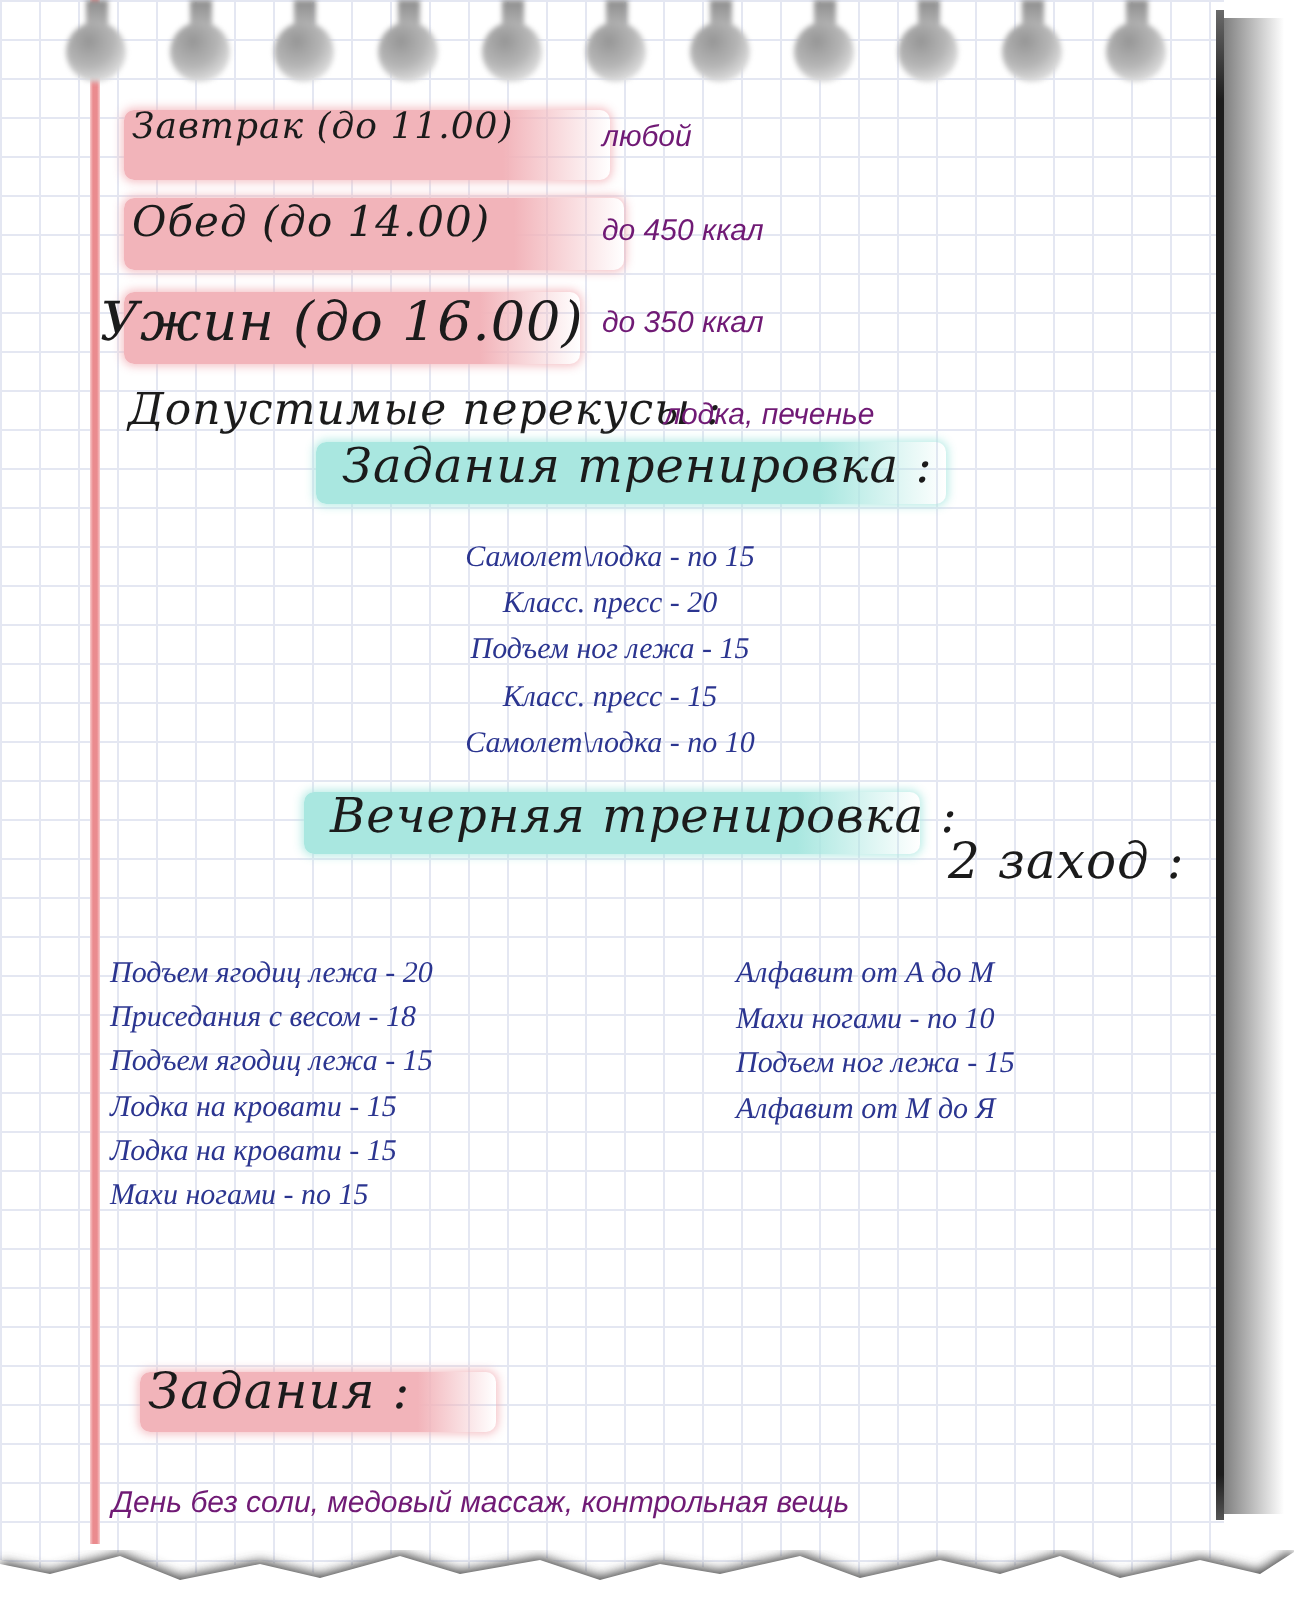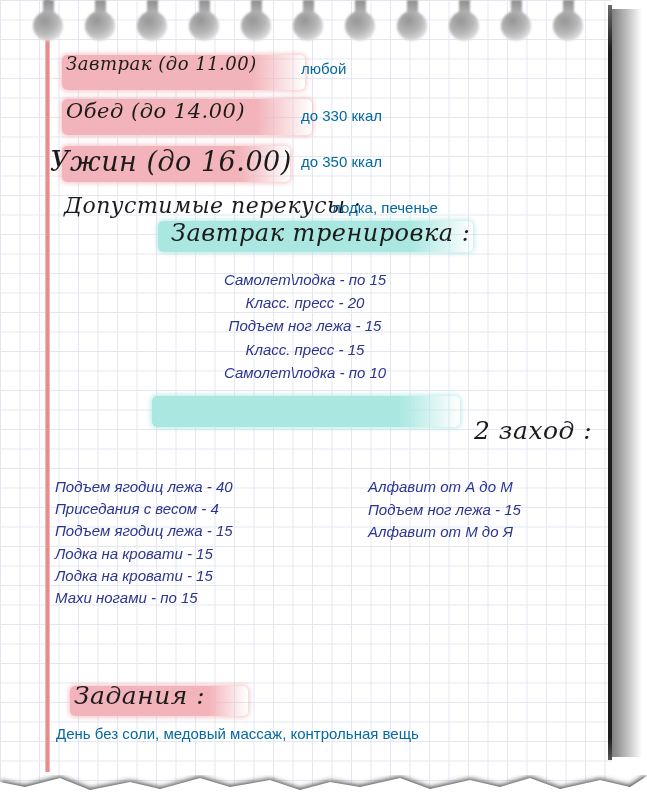--- a/index.html
+++ b/index.html
@@ -27,23 +27,23 @@
   
   .hl{position:absolute;border-radius:5px;}
   .hl.pink{background:linear-gradient(90deg,#f2b4ba 0%,#f2b4ba 78%,rgba(242,180,186,0) 100%);
          box-shadow:0 0 5px 1px rgba(242,180,186,.85);}
   .hl.cyan{background:linear-gradient(90deg,#a9e7e0 0%,#a9e7e0 80%,rgba(169,231,224,0) 100%);
          box-shadow:0 0 5px 1px rgba(169,231,224,.85);}
   
   .script{position:absolute;font-family:"DejaVu Serif",serif;font-style:italic;color:#1b1b1b;
          white-space:nowrap;letter-spacing:.5px;}
   
-  .pen{position:absolute;font-family:"Liberation Sans",sans-serif;
-       color:#0369a1;font-size:15px;white-space:nowrap;}
-  .list{position:absolute;font-family:Liberation Sans, sans-serif;font-style:italic;
+  .pen{position:absolute;font-family:"Liberation Sans",sans-serif;font-style:italic;
+       color:#701a75;font-size:15px;white-space:nowrap;}
+  .list{position:absolute;font-family:Liberation Serif, serif;font-style:italic;
         color:#2b3590;font-size:15px;}
   .list div{white-space:nowrap;}
   .list.centered{text-align:center;width:310px;}
   .torn{position:absolute;left:0;top:750px;width:647px;height:61px;}
 </style>
 </head>
 <body>
 
 <div class="page">
 
@@ -63,62 +63,64 @@
   <i class="hole" style="left:447px"></i>
   <i class="hole" style="left:499px"></i>
   <i class="hole" style="left:551px"></i>
 
   <div class="hl pink" style="left:62px;top:55px;width:243px;height:35px"></div>
   <div class="script" style="left:66px;top:53px;font-size:18px">Завтрак (до 11.00)</div>
   <div class="pen" style="left:301px;top:60px">любой</div>
 
   <div class="hl pink" style="left:62px;top:99px;width:250px;height:36px"></div>
   <div class="script" style="left:66px;top:99px;font-size:21px">Обед (до 14.00)</div>
-  <div class="pen" style="left:301px;top:107px">до 330 ккал</div>
+  <div class="pen" style="left:301px;top:107px">до 450 ккал</div>
 
   <div class="hl pink" style="left:62px;top:146px;width:228px;height:36px"></div>
   <div class="script" style="left:50px;top:146px;font-size:27px">Ужин (до 16.00)</div>
   <div class="pen" style="left:301px;top:153px">до 350 ккал</div>
 
   <div class="script" style="left:64px;top:193px;font-size:22px">Допустимые перекусы :</div>
   <div class="pen" style="left:332px;top:199px">лодка, печенье</div>
 
   <div class="hl cyan" style="left:158px;top:221px;width:315px;height:31px"></div>
-  <div class="script" style="left:171px;top:219px;font-size:24px">Завтрак тренировка :</div>
+  <div class="script" style="left:171px;top:219px;font-size:24px">Задания тренировка :</div>
 
   <div class="list centered" style="left:150px;top:268px;line-height:23.2px">
     <div>Самолет\лодка - по 15</div>
     <div>Класс. пресс - 20</div>
     <div>Подъем ног лежа - 15</div>
     <div>Класс. пресс - 15</div>
     <div>Самолет\лодка - по 10</div>
   </div>
 
   <div class="hl cyan" style="left:152px;top:396px;width:308px;height:31px"></div>
+  <div class="script" style="left:165px;top:394px;font-size:24px">Вечерняя тренировка :</div>
 
   <div class="script" style="left:474px;top:416px;font-size:25px">2 заход :</div>
 
   <div class="list" style="left:55px;top:476px;line-height:22.2px">
-    <div>Подъем ягодиц лежа - 40</div>
-    <div>Приседания с весом - 4</div>
+    <div>Подъем ягодиц лежа - 20</div>
+    <div>Приседания с весом - 18</div>
     <div>Подъем ягодиц лежа - 15</div>
     <div>Лодка на кровати - 15</div>
     <div>Лодка на кровати - 15</div>
     <div>Махи ногами - по 15</div>
   </div>
 
   <div class="list" style="left:368px;top:476px;line-height:22.6px">
     <div>Алфавит от А до М</div>
+    <div>Махи ногами - по 10</div>
     <div>Подъем ног лежа - 15</div>
     <div>Алфавит от М до Я</div>
   </div>
 
   <div class="hl pink" style="left:70px;top:686px;width:178px;height:30px"></div>
   <div class="script" style="left:74px;top:681px;font-size:25px">Задания :</div>
-  <div class="pen" style="left:56px;top:725px">День без соли, медовый массаж, контрольная вещь</div>
+  <div class="pen" style="left:56px;top:743px">День без соли, медовый массаж, контрольная вещь</div>
 
   <svg class="torn" viewBox="0 0 647 61">
     <defs>
       <filter id="b" x="-20%" y="-20%" width="140%" height="140%">
         <feGaussianBlur stdDeviation="2.6"></feGaussianBlur>
       </filter>
     </defs>
     <path d="M0,30 L25,35 L60,26 L90,38 L130,30 L160,37 L200,26 L230,35 L270,28 L300,38 L330,30 L360,35 L400,26 L430,37 L470,28 L500,35 L530,26 L560,37 L600,28 L630,35 L647,24 L647,61 L0,61 Z" fill="#ffffff"></path>
     <path d="M0,30 L25,35 L60,26 L90,38 L130,30 L160,37 L200,26 L230,35 L270,28 L300,38 L330,30 L360,35 L400,26 L430,37 L470,28 L500,35 L530,26 L560,37 L600,28 L630,35 L647,24" fill="none" stroke="#4c4c4c" stroke-width="7" filter="url(#b)" transform="translate(0,4)"></path>
     <path d="M0,32 L25,37 L60,28 L90,40 L130,32 L160,39 L200,28 L230,37 L270,30 L300,40 L330,32 L360,37 L400,28 L430,39 L470,30 L500,37 L530,28 L560,39 L600,30 L630,37 L647,26 L647,61 L0,61 Z" fill="#ffffff"></path>

